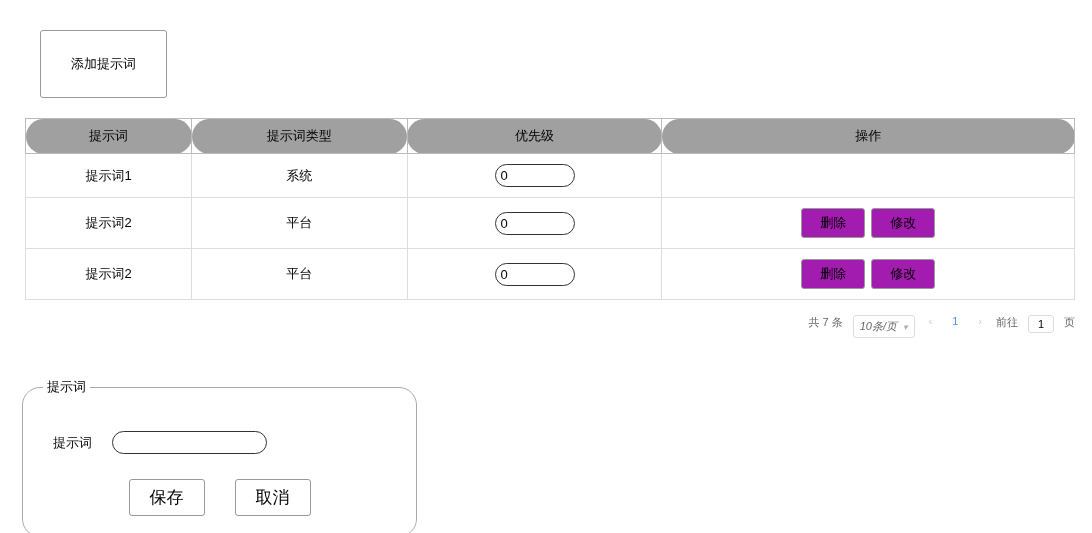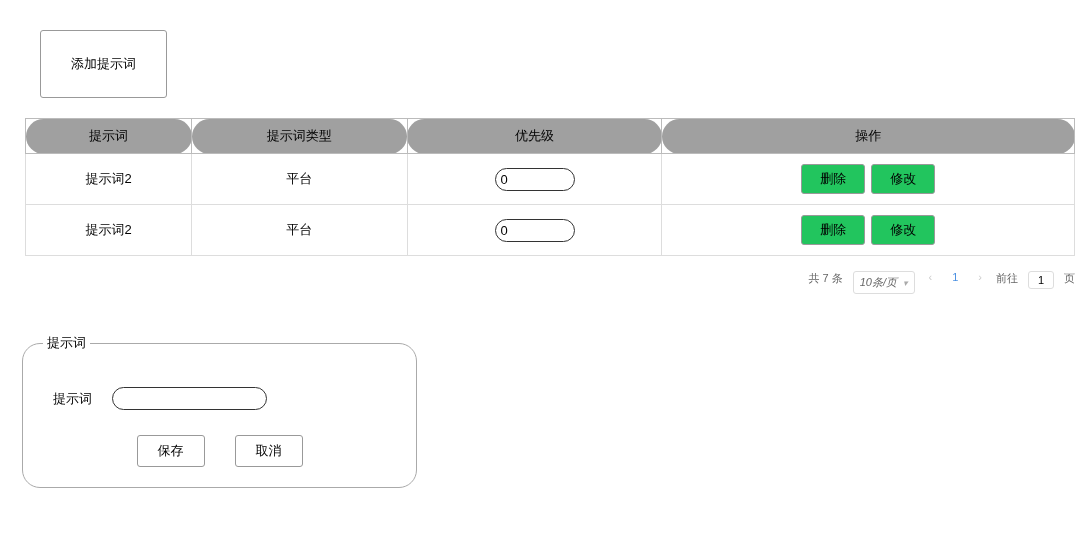--- a/index.html
+++ b/index.html
@@ -43,21 +43,21 @@
   .prio-input {
     width: 80px;
     padding: 3px 5px;
     border: 1px solid #333;
     font-size: 13px;
     text-align: left;
   }
   .row-btn {
     padding: 5px 18px;
     margin: 0 3px;
-    background: #22c55e;
+    background: #a21caf;
     border: 1px solid #999;
     border-radius: 3px;
     font-size: 13px;
     cursor: pointer;
   }
   .pagination {
     width: 1050px;
     margin: 15px 0 0 5px;
     display: flex;
     justify-content: flex-end;
@@ -113,41 +113,47 @@
   .form-actions {
     display: flex;
     justify-content: center;
     gap: 30px;
   }
   .form-btn {
     padding: 6px 20px;
     background: #fff;
     border: 1px solid #999;
     border-radius: 3px;
-    font-size: 13px;
+    font-size: 17px;
     cursor: pointer;
   }
 </style>
 </head>
 <body>
 
 
 
 <button class="add-btn">添加提示词</button>
 
 <table>
   <thead>
     <tr>
       <th>提示词</th>
       <th>提示词类型</th>
       <th>优先级</th>
       <th>操作</th>
     </tr>
   </thead>
   <tbody id="tbody">
+      <tr>
+        <td>提示词1</td>
+        <td>系统</td>
+        <td><input class="prio-input" value="0" style=""></td>
+        <td></td>
+      </tr>
       <tr>
         <td>提示词2</td>
         <td>平台</td>
         <td><input class="prio-input" value="0" style=""></td>
         <td><button class="row-btn">删除</button><button class="row-btn">修改</button></td>
       </tr>
       <tr>
         <td>提示词2</td>
         <td>平台</td>
         <td><input class="prio-input" value="0" style=""></td>

